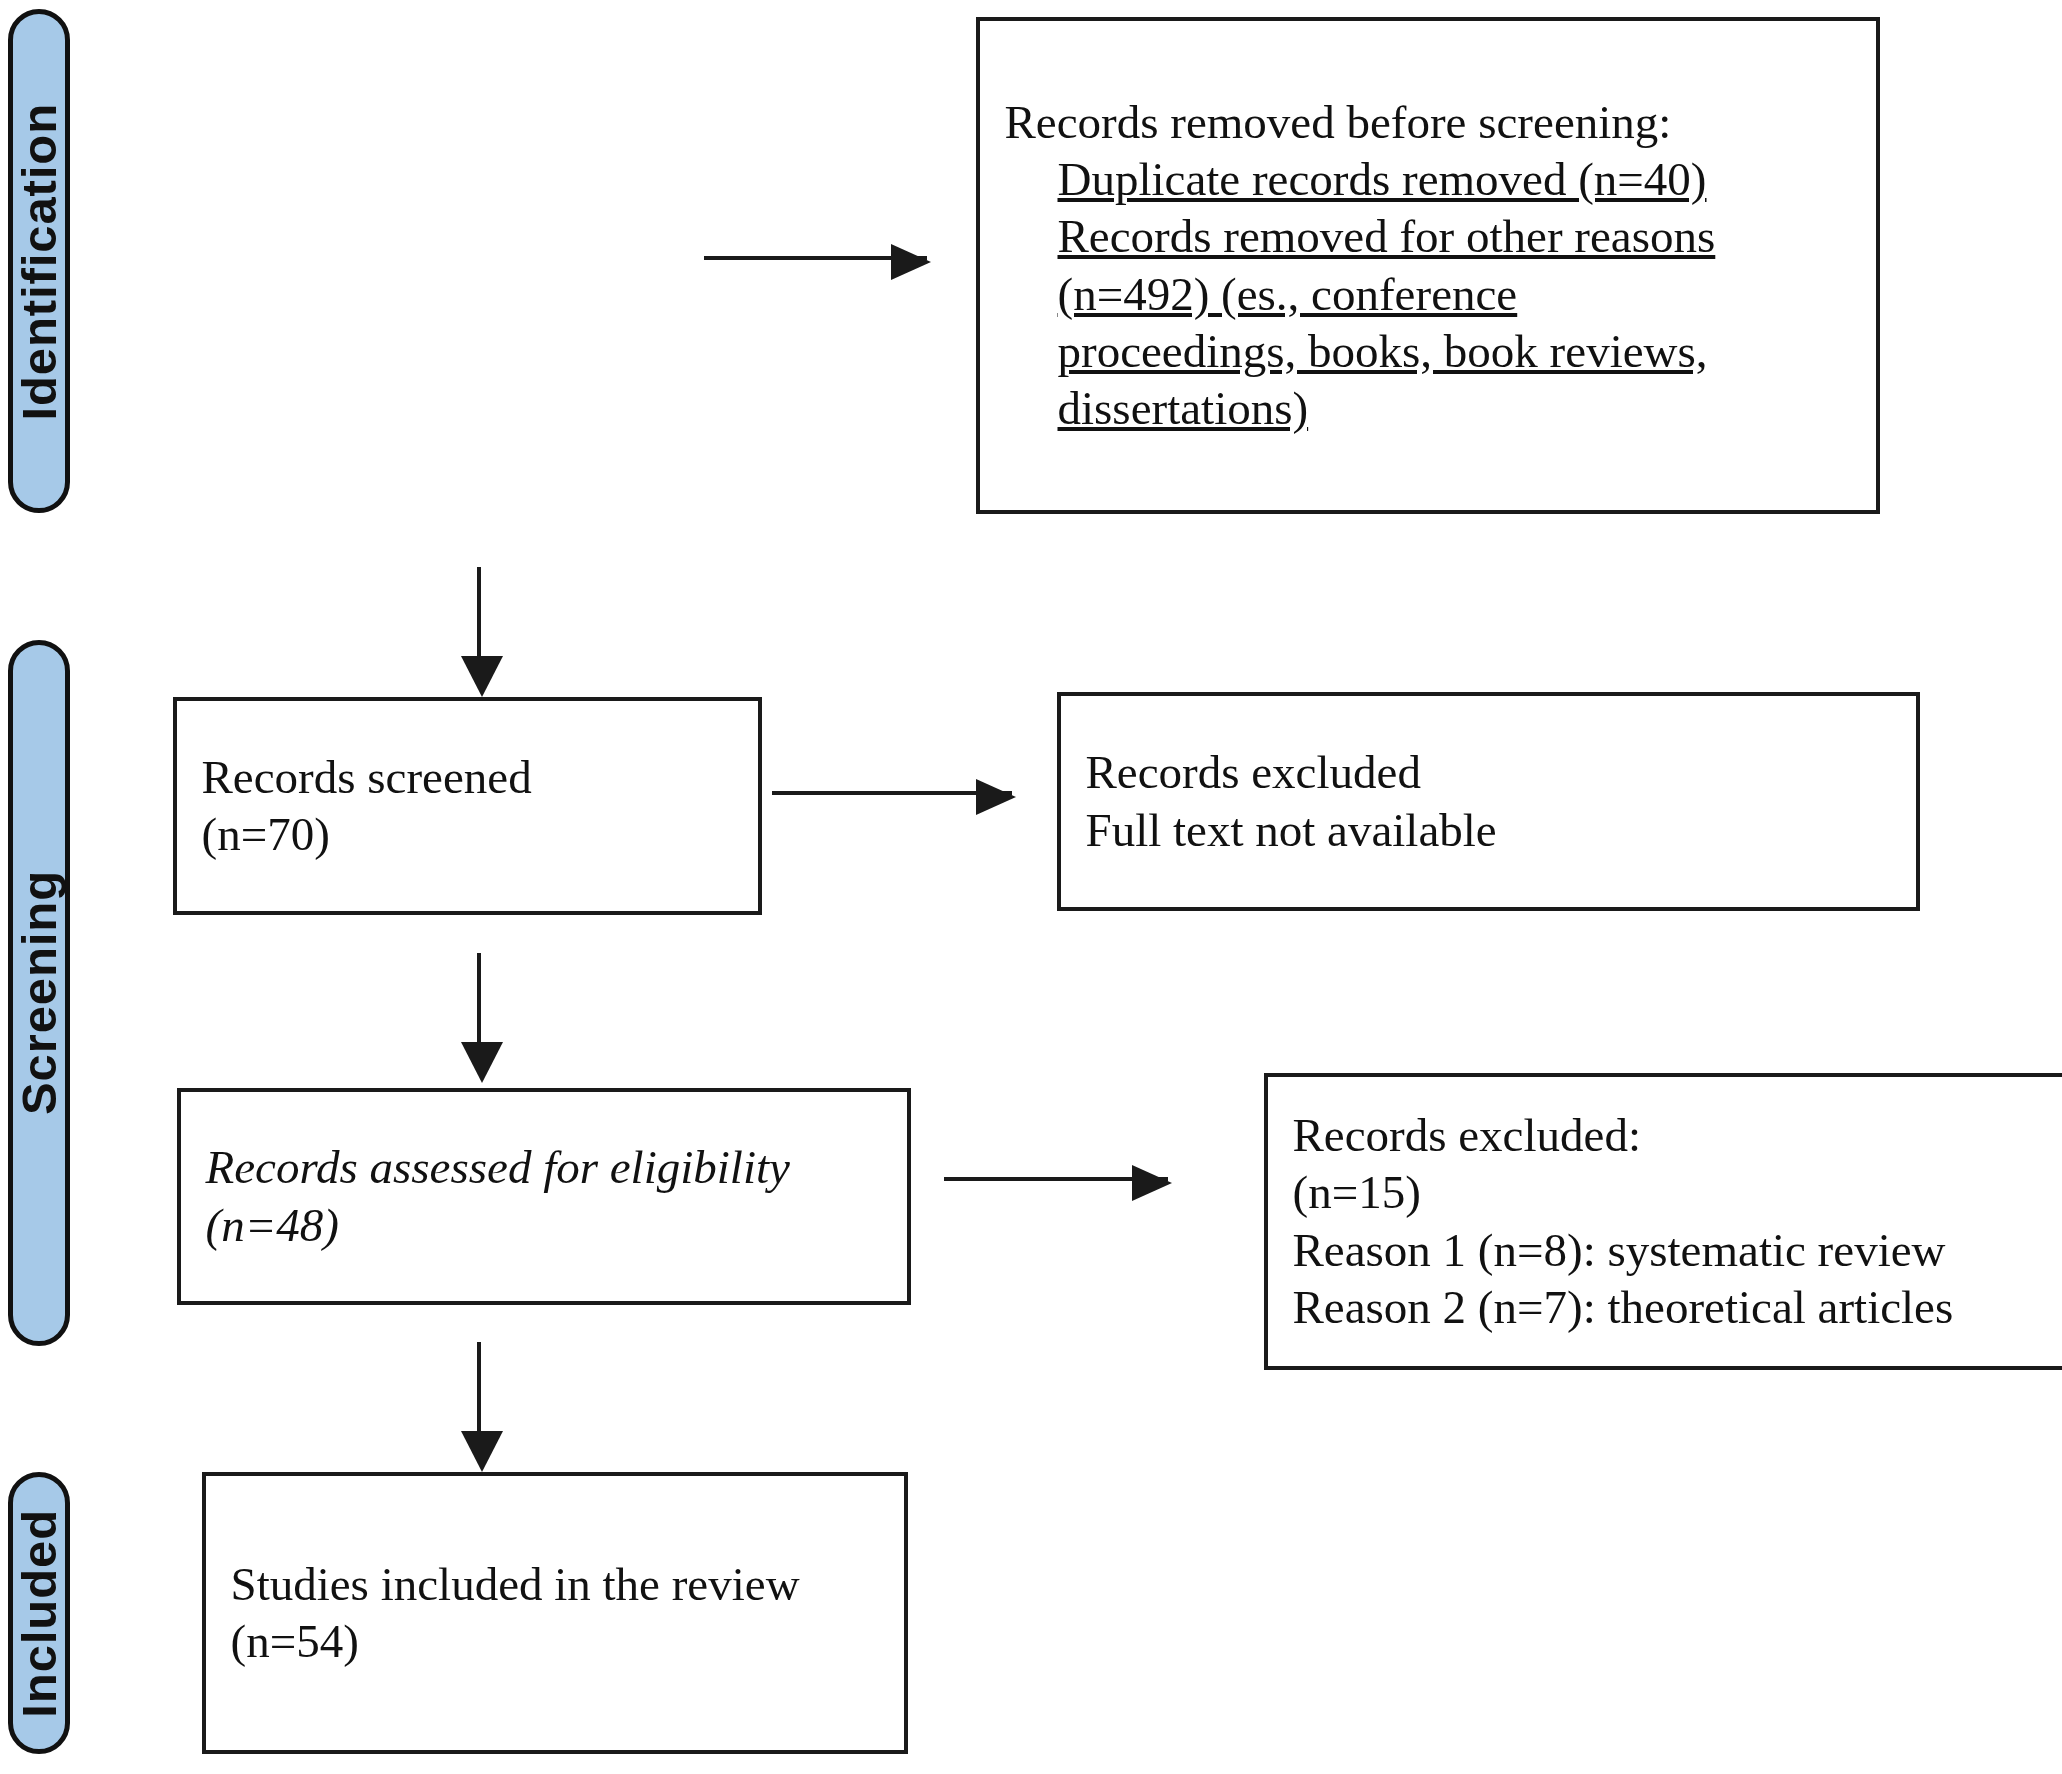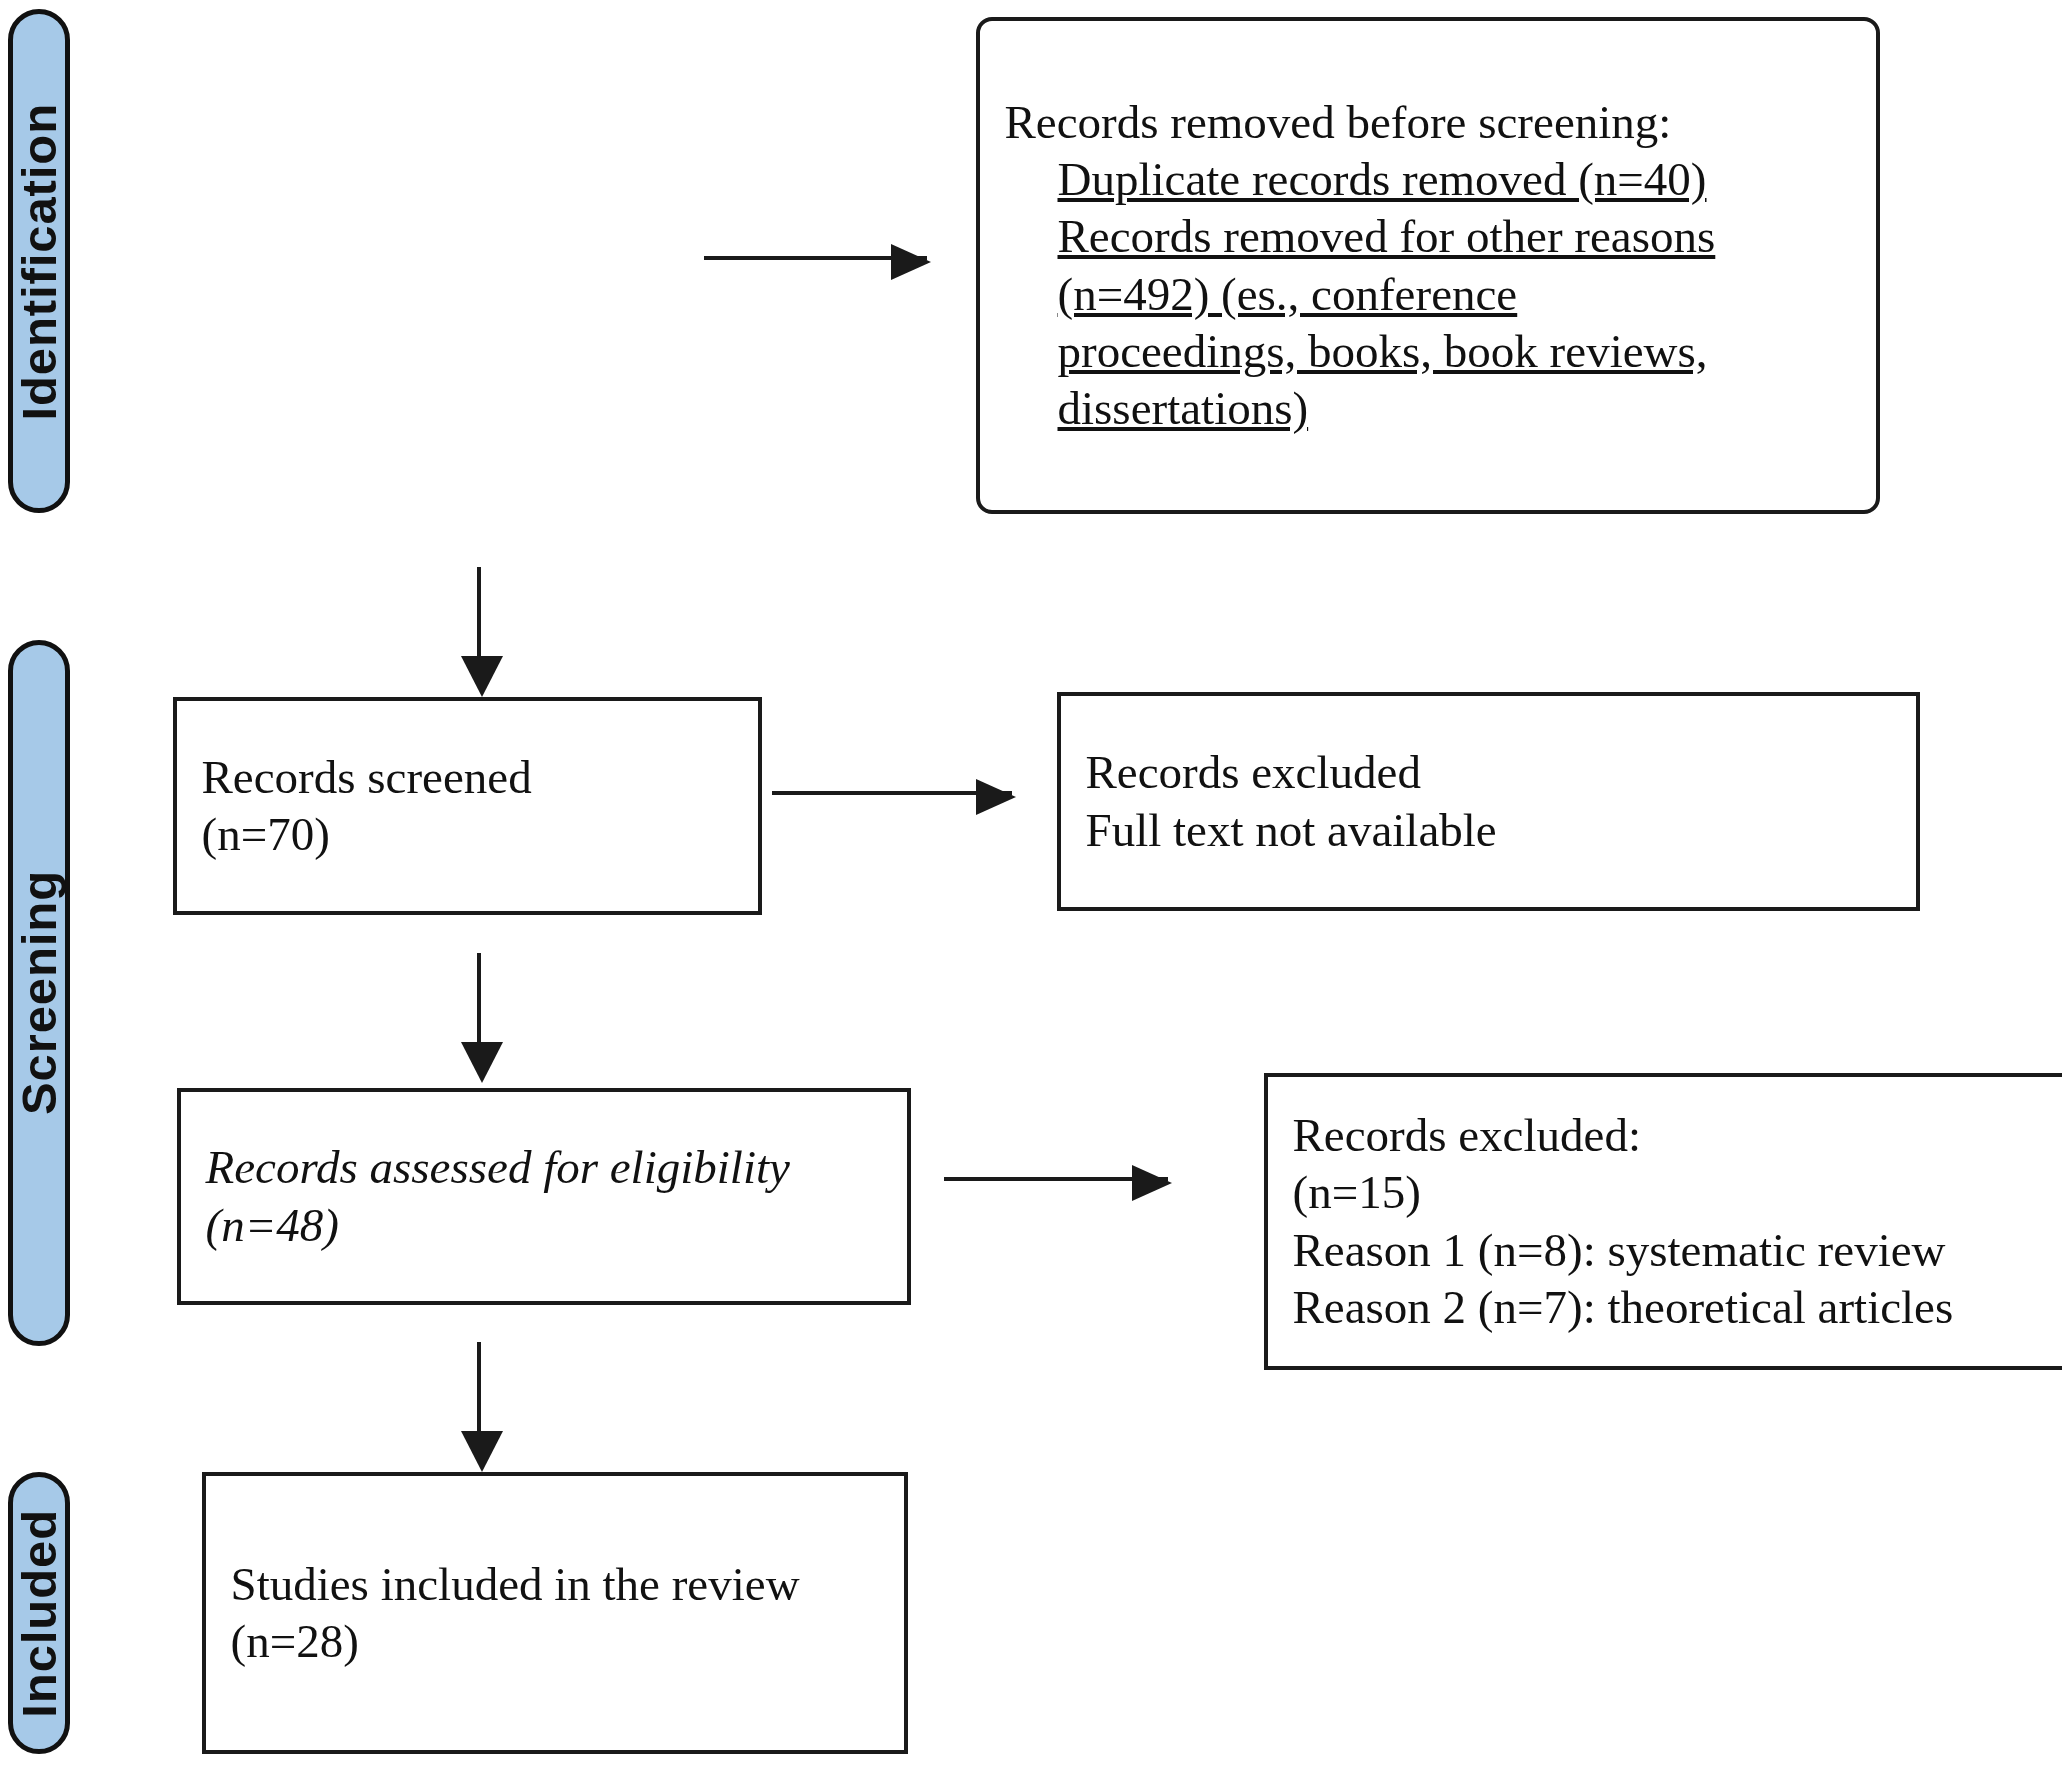--- a/index.html
+++ b/index.html
@@ -112,21 +112,21 @@
     <span class="stage-label">Screening</span>
   </div>
 
   <div class="stage-bar" style="left: 7.5px; top: 1472px; width: 62px; height: 282px; --stage-bg: #a6c9e8;">
     <span class="stage-label">Included</span>
   </div>
 
 
   <div class="arrow-h" style="left:704px; top:256px; width:223px;"></div>
 
-  <div class="flow-box" style="left:976px; top:17px; width:904px; height:497px;border-radius:16px;">
+  <div class="flow-box" style="left:976px; top:17px; width:904px; height:497px;">
     <div class="box-text">
       <span class="box-line">Records removed before screening:</span>
       <span class="box-line indent">Duplicate records removed (n=40)</span>
       <span class="box-line indent">Records removed for other reasons</span>
       <span class="box-line indent">(n=492) (es., conference</span>
       <span class="box-line indent">proceedings, books, book reviews,</span>
       <span class="box-line indent">dissertations)</span>
     </div>
   </div>
 
@@ -166,18 +166,18 @@
       <span class="box-line">Reason 1 (n=8): systematic review</span>
       <span class="box-line">Reason 2 (n=7): theoretical articles</span>
     </div>
   </div>
 
   <div class="arrow-v" style="left:477px; top:1342px; height:94px;"></div>
 
   <div class="flow-box" style="left:185px; top:1472px; width:706px; height:282px;margin-left:17px;">
     <div class="box-text">
       <span class="box-line">Studies included in the review</span>
-      <span class="box-line">(n=28)</span>
+      <span class="box-line">(n=54)</span>
     </div>
   </div>
 
 </div>
 
 
 </body></html>

